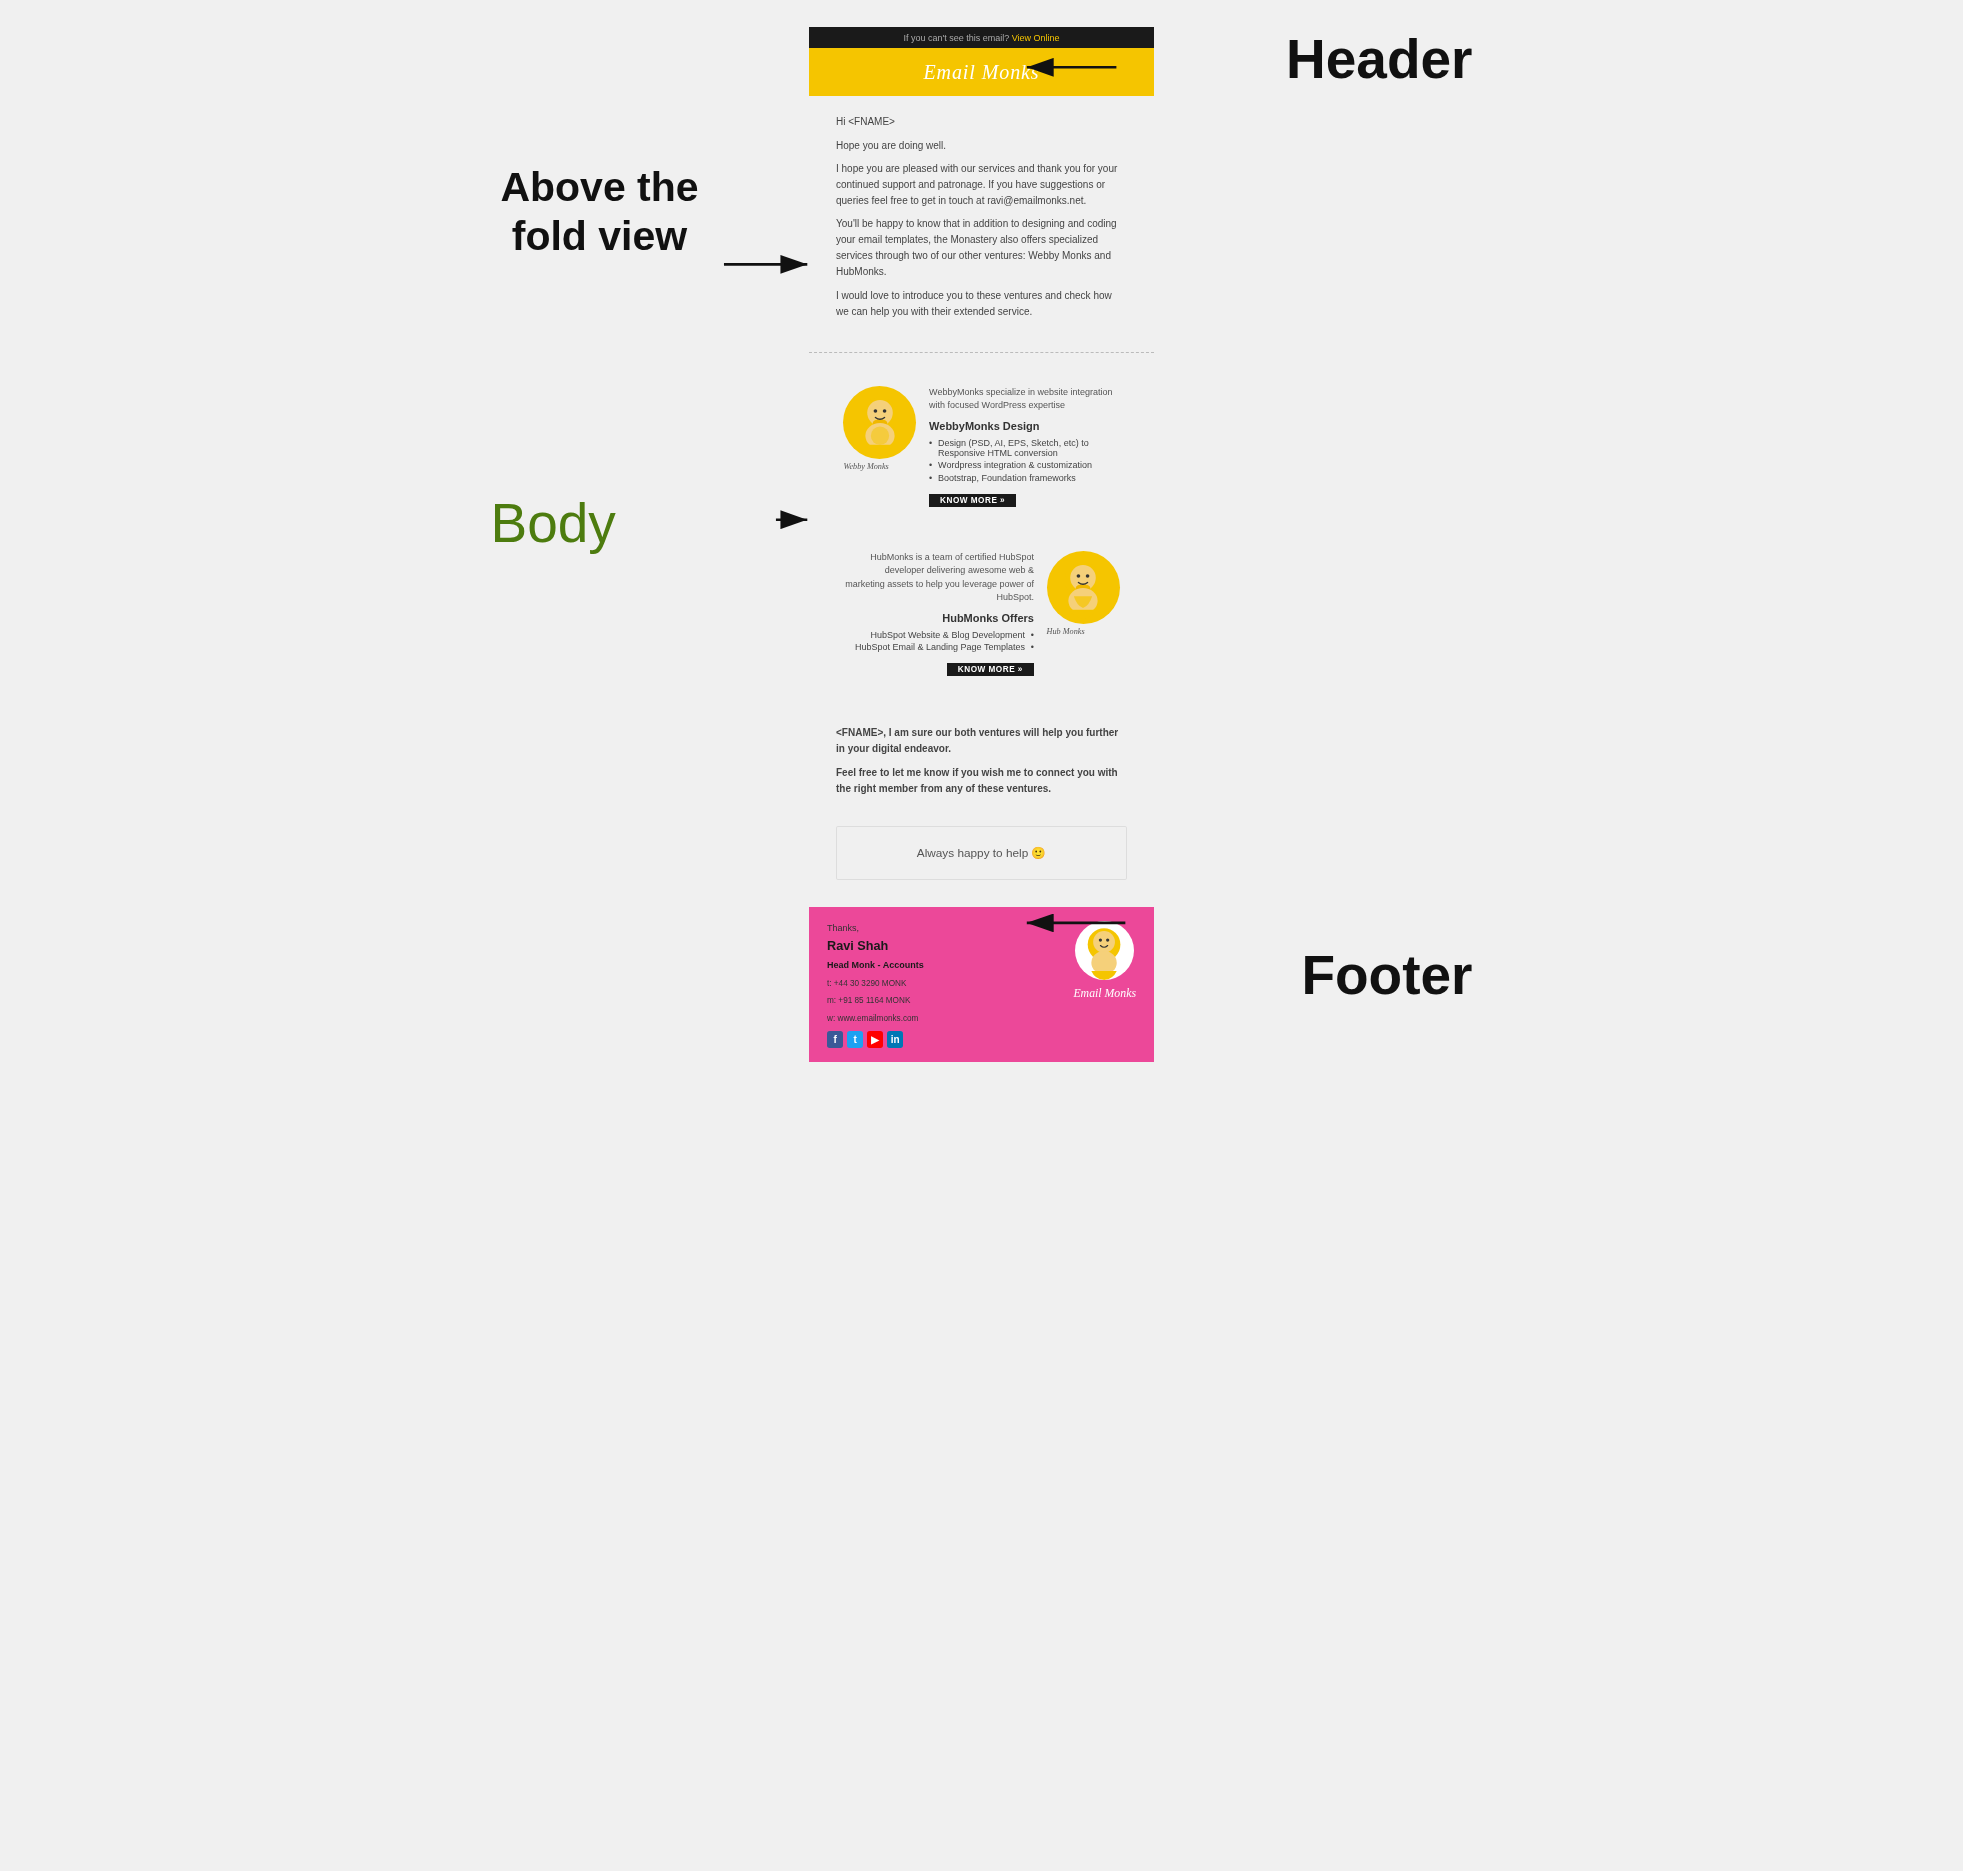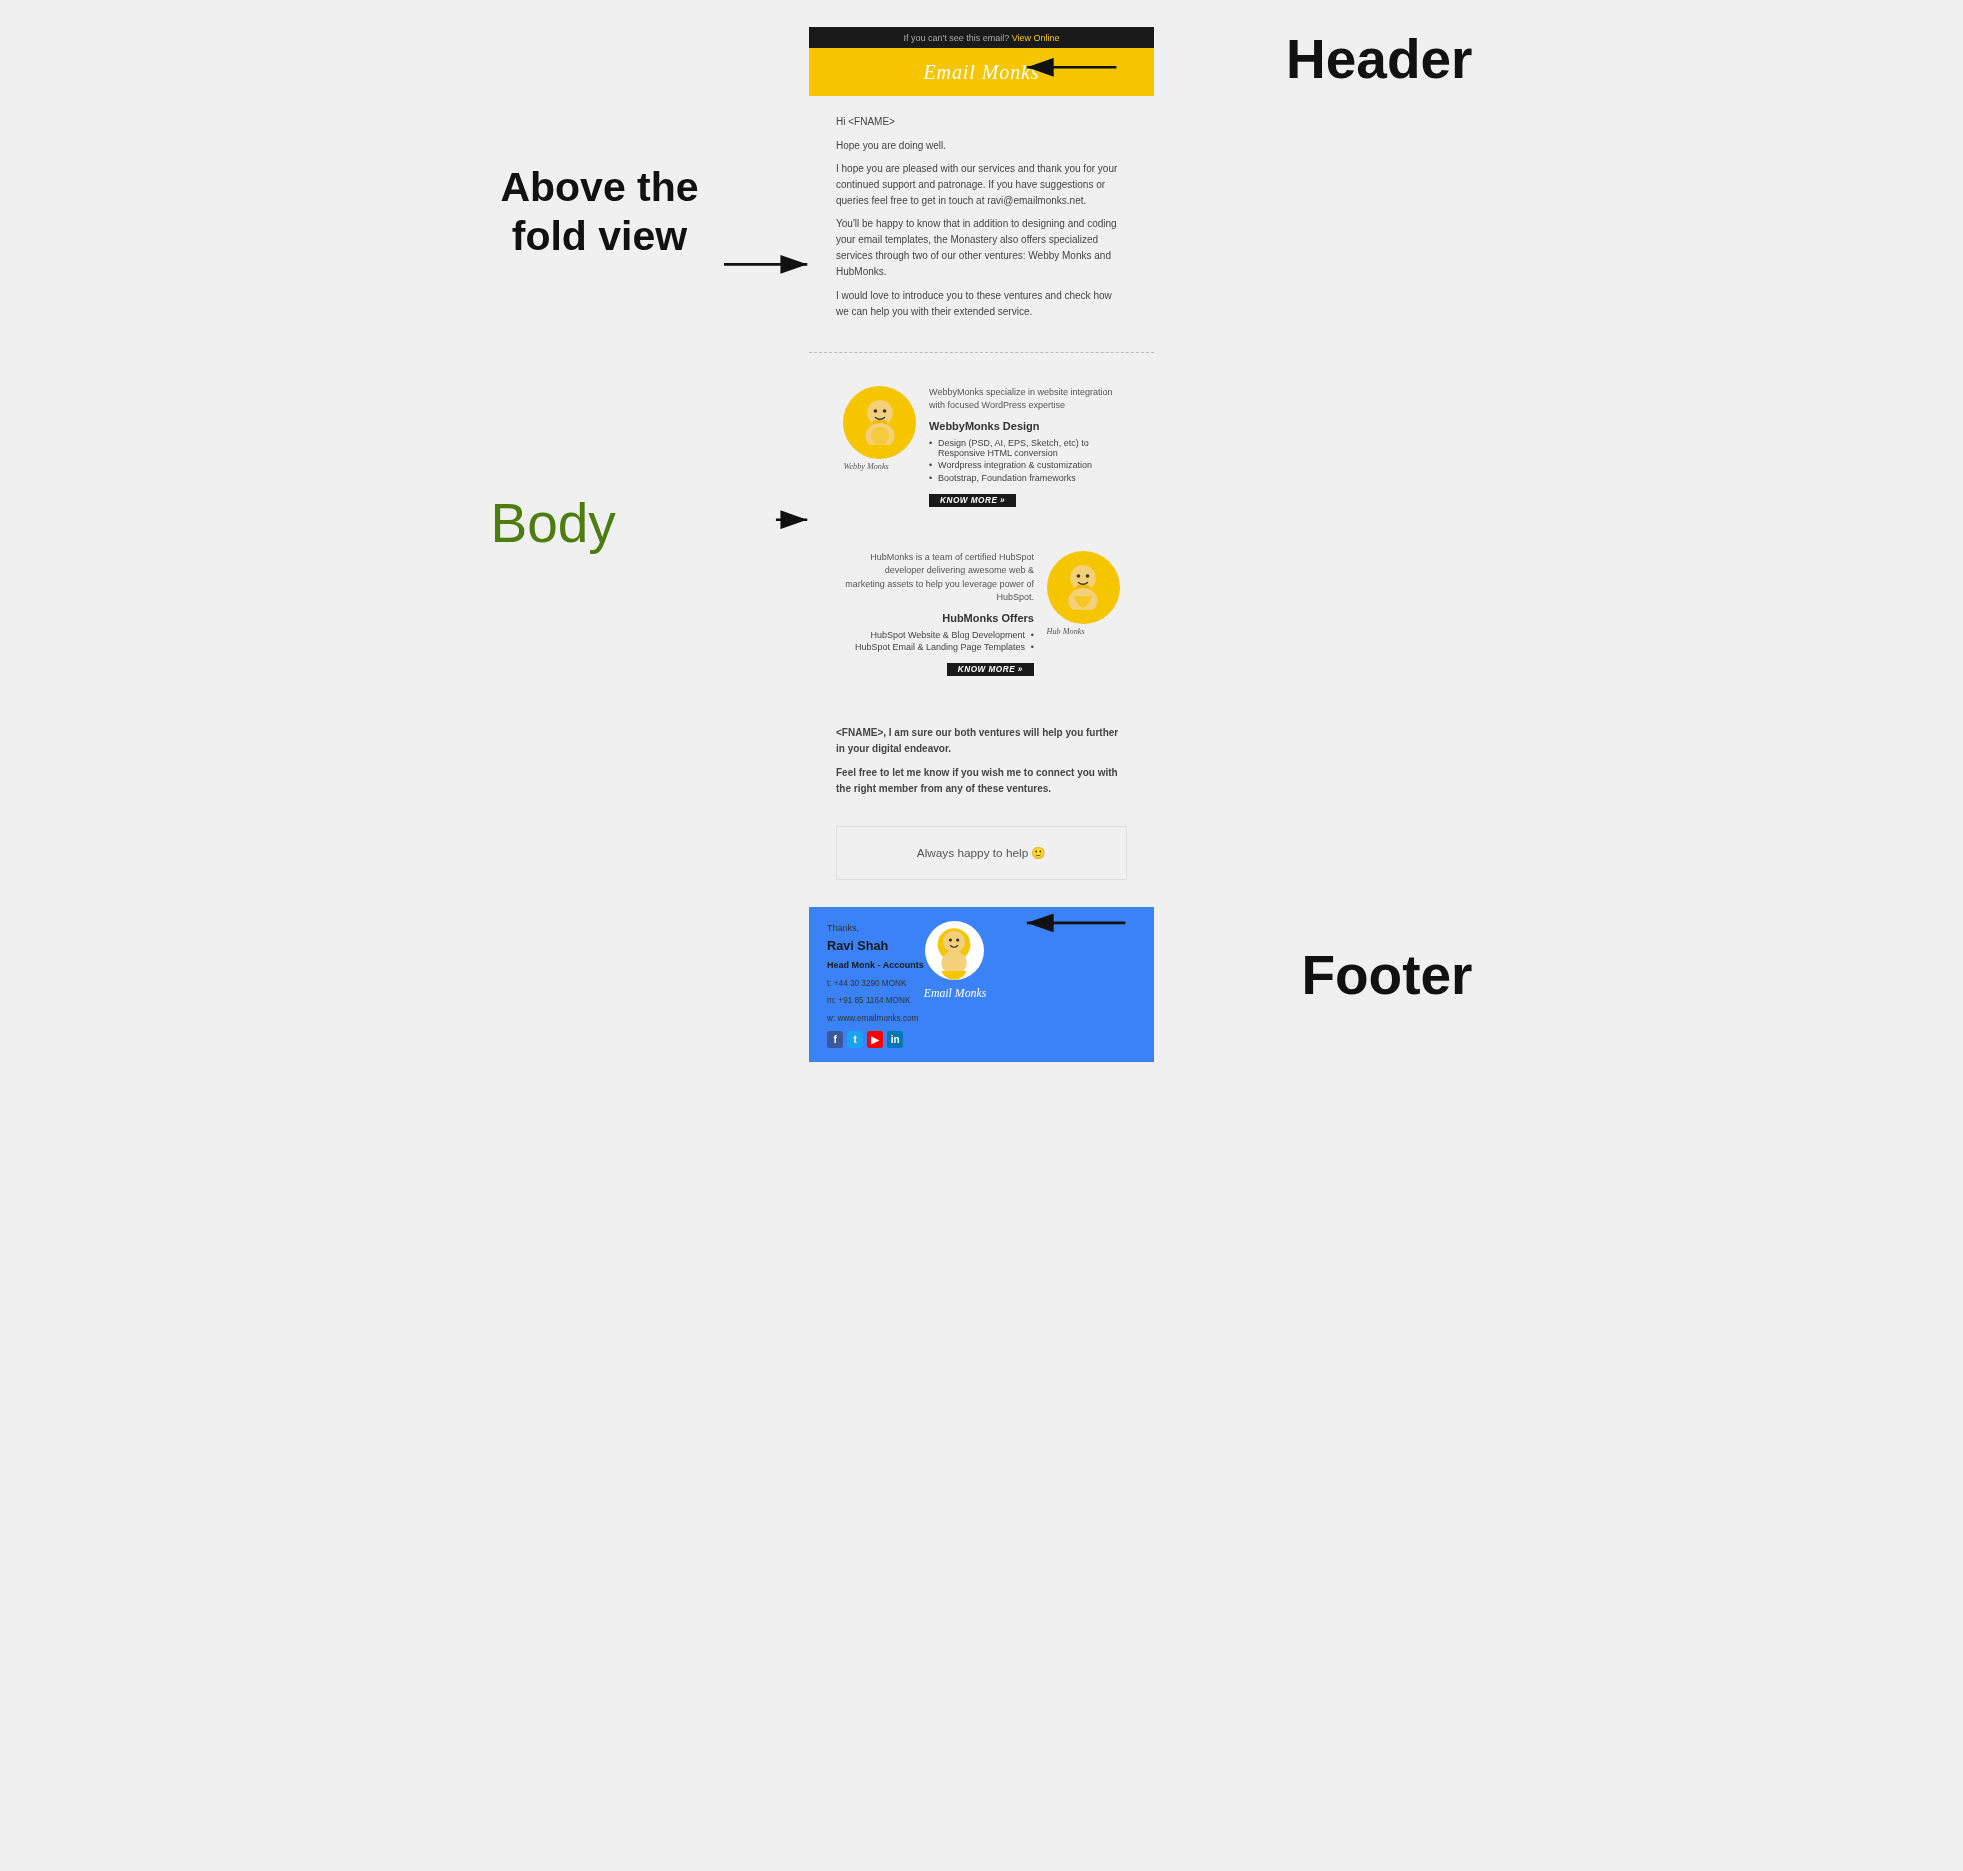--- a/index.html
+++ b/index.html
@@ -154,21 +154,20 @@
       display: inline-block;
       background: #1a1a1a;
       color: #fff;
       font-size: 8.2px;
       padding: 2px 11px;
       text-decoration: none;
       letter-spacing: 0.5px;
       cursor: pointer;
       border: none;
       font-weight: bold;
-      font-style: italic;
     }
 
     
     .email-closing {
       padding: 12.7px 27px;
       font-size: 10px;
       color: #444;
       line-height: 1.6;
     }
     .email-closing p {
@@ -184,25 +183,25 @@
       border: 0.9px solid #ddd;
       padding: 19px 18px;
       text-align: center;
       font-size: 11.8px;
       color: #555;
       border-radius: 1.8px;
     }
 
     
     .email-footer {
-      background: #3b82f6;
+      background: #ec4899;
       padding: 14.5px 18px;
       display: flex;
       align-items: flex-start;
-      justify-content: flex-start;
+      justify-content: space-between;
     }
     .footer-left {
       font-size: 9px;
       color: #333;
       line-height: 1.7;
     }
     .footer-left .thanks {
       font-size: 9px;
       color: #333;
     }

